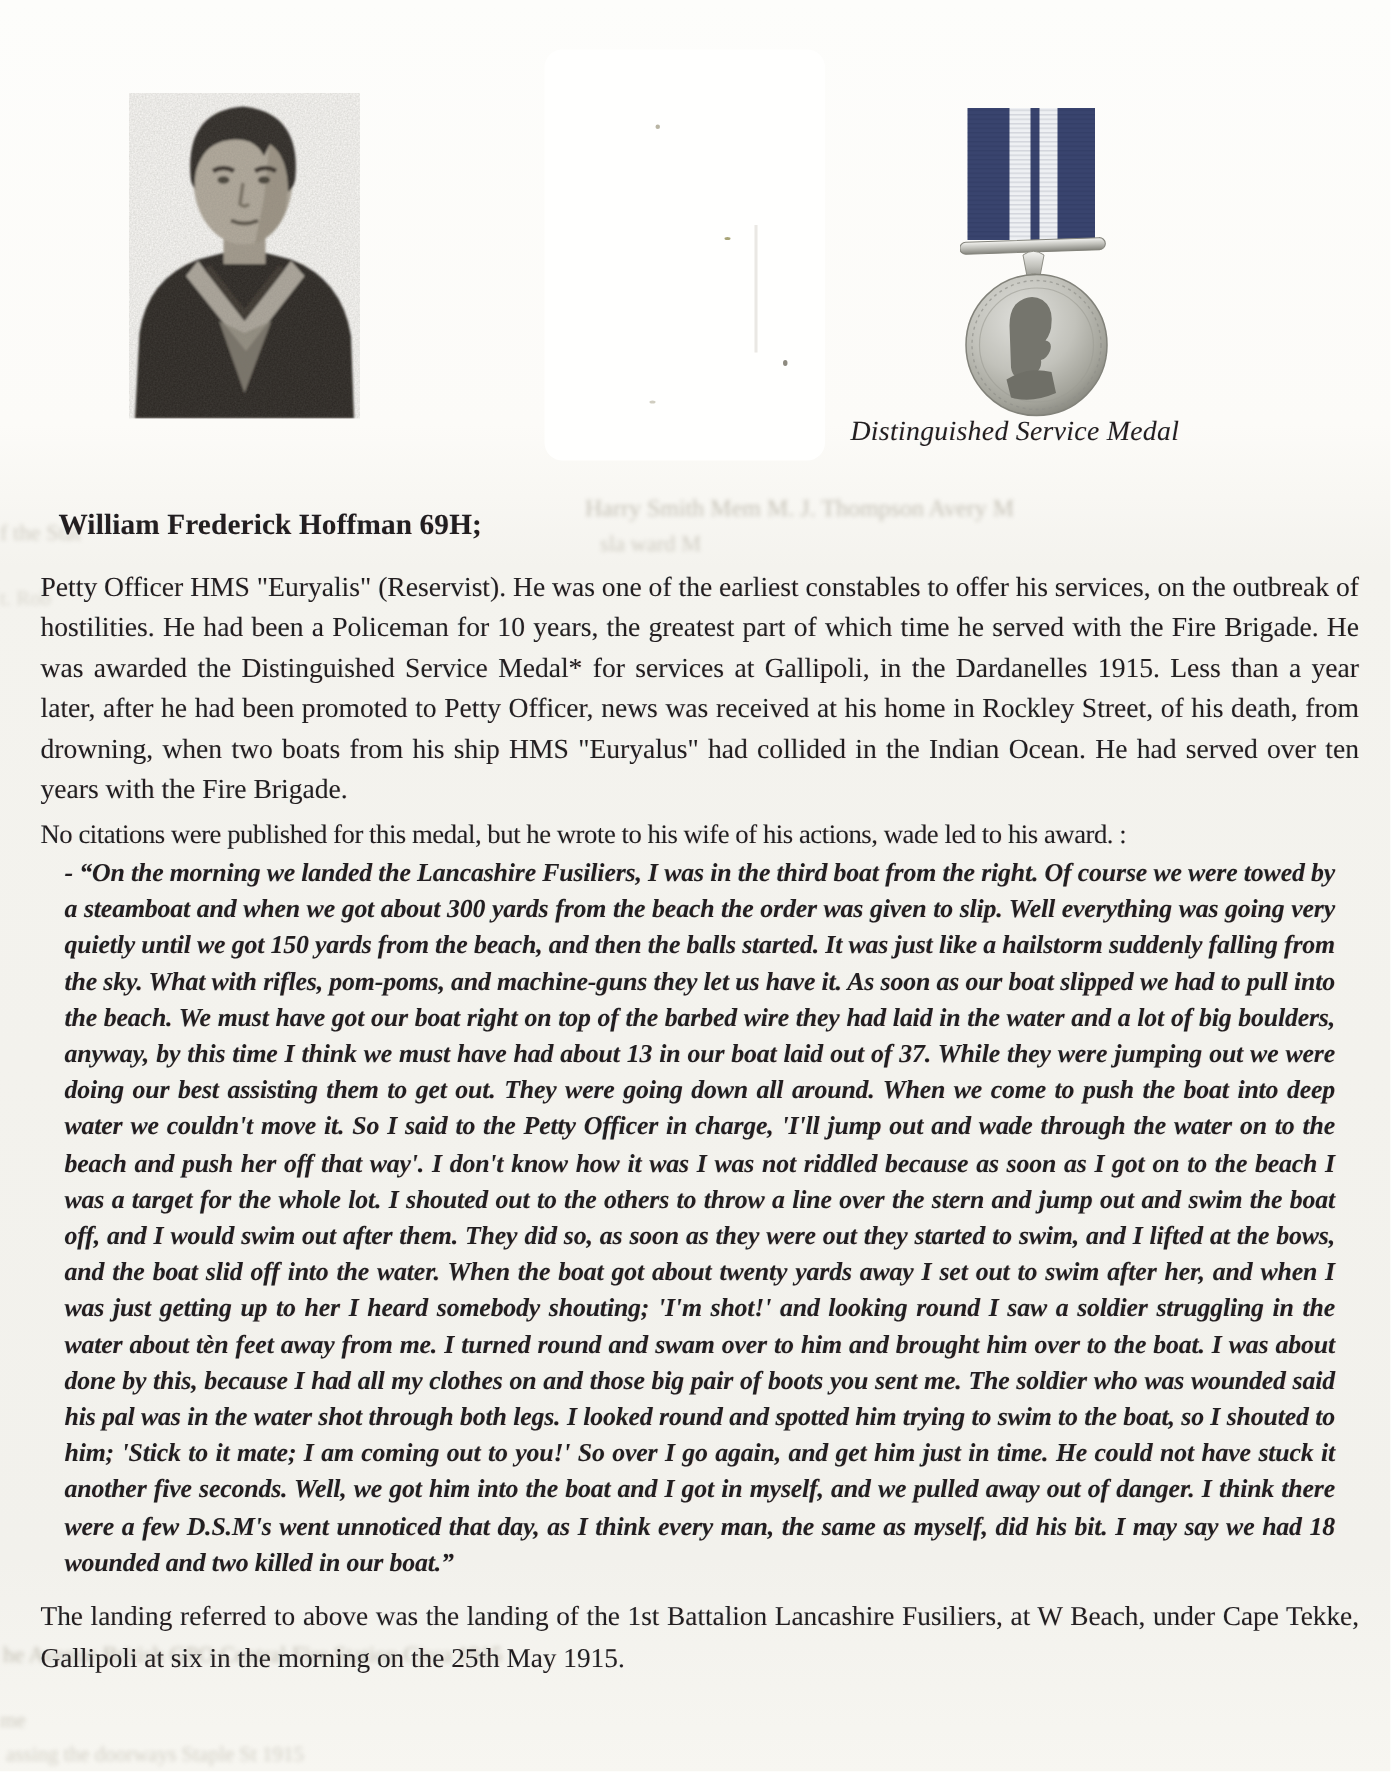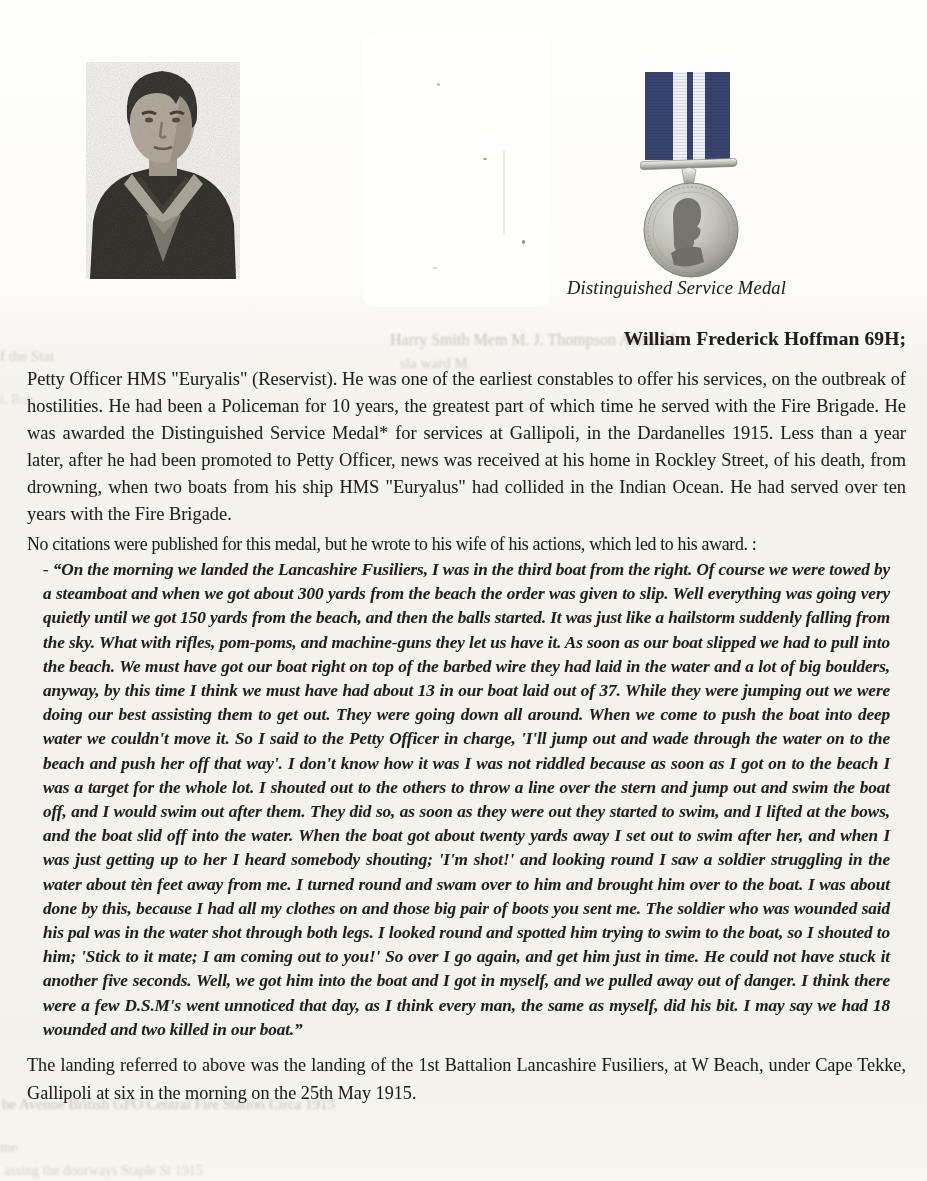--- a/index.html
+++ b/index.html
@@ -5,34 +5,34 @@
   html,body{margin:0;padding:0;}
   .page{
     position:relative;
     width:927px;height:1181px;
     overflow:hidden;
     background:linear-gradient(180deg,#fdfdfb 0%,#fcfbf8 24%,#f4f3ee 32%,#f2f1ec 88%,#f7f6f1 100%);
     font-family:"Liberation Serif",serif;
     color:#221e20;
   }
   
-  .inked{ text-shadow:0.4px 0 rgba(180,40,30,.14), -0.4px 0 rgba(0,140,170,.14);text-align:right; }
+  .inked{ text-shadow:0.4px 0 rgba(180,40,30,.14), -0.4px 0 rgba(0,140,170,.14); }
 
   .artifact-rect{position:absolute;left:363px;top:33px;width:187px;height:274px;
     background:#fffffe;border-radius:12px;}
   .speck{position:absolute;border-radius:50%;}
   .crease{position:absolute;background:#d9d6cd;opacity:.55;}
 
   .portrait{position:absolute;left:86px;top:62px;width:154px;height:217px;}
   .medal{position:absolute;left:640px;top:70px;width:100px;height:215px;}
   .medal-caption{position:absolute;left:567px;top:278px;font-style:italic;
     font-size:18.5px;letter-spacing:.2px;white-space:nowrap;}
 
   .text-col{position:absolute;left:27px;top:326px;width:879px;}
-  .heading{margin:0;font-size:19.5px;line-height:26px;font-weight:bold;letter-spacing:.1px;}
+  .heading{margin:12px;font-size:19.5px;line-height:26px;font-weight:bold;letter-spacing:.1px;}
   .p1{margin:14px 0 0;font-size:18.4px;line-height:27px;text-align:justify;}
   .intro{margin:4px 0 0;font-size:17.8px;line-height:25px;letter-spacing:-0.3px;text-align:justify;}
   .quote{margin:1px 16px 0;font-size:17.2px;line-height:24.2px;letter-spacing:-0.1px;
     font-weight:700;font-style:italic;text-align:justify;}
   .closing{margin:9px 0 0;font-size:18.2px;line-height:28px;text-align:justify;}
 
   .ghost{position:absolute;color:#948e7c;filter:blur(1.3px);white-space:nowrap;
     font-family:"Liberation Serif",serif;}
 </style>
 </head>
@@ -127,18 +127,18 @@
   <div class="ghost" style="left:400px;top:355px;font-size:15px;opacity:.4;">sla    ward M</div>
   <div class="ghost" style="left:0px;top:348px;font-size:15px;opacity:.4;">f the Stat</div>
   <div class="ghost" style="left:0px;top:392px;font-size:14px;opacity:.28;">t. Rob</div>
   <div class="ghost" style="left:2px;top:1096px;font-size:15px;opacity:.5;">he Avenue   British GPO   Central Fire Station   Circa 1915</div>
   <div class="ghost" style="left:0px;top:1140px;font-size:14px;opacity:.4;">me</div>
   <div class="ghost" style="left:4px;top:1163px;font-size:14px;opacity:.35;">assing the doorways   Staple St   1915</div>
 
   <div class="text-col">
     <h1 class="heading inked">William Frederick Hoffman 69H;</h1>
     <p class="p1 inked">Petty Officer HMS "Euryalis" (Reservist). He was one of the earliest constables to offer his services, on the outbreak of hostilities.  He had been a Policeman for 10 years, the greatest part of which time he served with the Fire Brigade. He was awarded the Distinguished Service Medal* for services at Gallipoli, in the Dardanelles 1915. Less than a year later, after he had been promoted to Petty Officer, news was received at his home in Rockley Street, of his death, from drowning, when two boats from his ship HMS "Euryalus" had collided in the Indian Ocean. He had served over ten years with the Fire Brigade.</p>
-    <p class="intro inked">No citations were published for this medal, but he wrote to his wife of his actions, which led to his award. :</p>
+    <p class="intro inked">No citations were published for this medal, but he wrote to his wife of his actions, wade led to his award. :</p>
     <p class="quote inked">- “On the morning we landed the Lancashire Fusiliers, I was in the third boat from the right. Of course we were towed by a steamboat and when we got about 300 yards from the beach the order was given to slip. Well everything was going very quietly until we got 150 yards from the beach, and then the balls started. It was just like a hailstorm suddenly falling from the sky. What with rifles, pom-poms, and machine-guns they let us have it. As soon as our boat slipped we had to pull into the beach. We must have got our boat right on top of the barbed wire they had laid in the water and a lot of big boulders, anyway, by this time I think we must have had about 13 in our boat laid out of 37. While they were jumping out we were doing our best assisting them to get out. They were going down all around. When we come to push the boat into deep water we couldn't move it. So I said to the Petty Officer in charge, 'I'll jump out and wade through the water on to the beach and push her off that way'. I don't know how it was I was not riddled because as soon as I got on to the beach I was a target for the whole lot.  I shouted out to the others to throw a line over the stern and jump out and swim the boat off, and I would swim out after them. They did so, as soon as they were out they started to swim, and I lifted at the bows, and the boat slid off into the water. When the boat got about twenty yards away I set out to swim after her, and when I was just getting up to her I heard somebody shouting;  'I'm shot!' and looking round I saw a soldier struggling in the water about tèn feet away from me. I turned round and swam over to him and brought him over to the boat. I was about done by this, because I had all my clothes on and those big pair of boots you sent me. The soldier who was wounded said his pal was in the water shot through both legs. I looked round and spotted him trying to swim to the boat, so I shouted to him; 'Stick to it mate; I am coming out to you!' So over I go again, and get him just in time. He could not have stuck it another five seconds. Well, we got him into the boat and I got in myself, and we pulled away out of danger. I think there were a few D.S.M's went unnoticed that day, as I think every man, the same as myself, did his bit. I may say we had 18 wounded and two killed in our boat.”</p>
     <p class="closing inked">The landing referred to above was the landing of the 1st Battalion Lancashire Fusiliers, at W Beach, under Cape Tekke, Gallipoli at six in the morning on the 25th May 1915.</p>
   </div>
 
 </div>
 
 </body></html>

